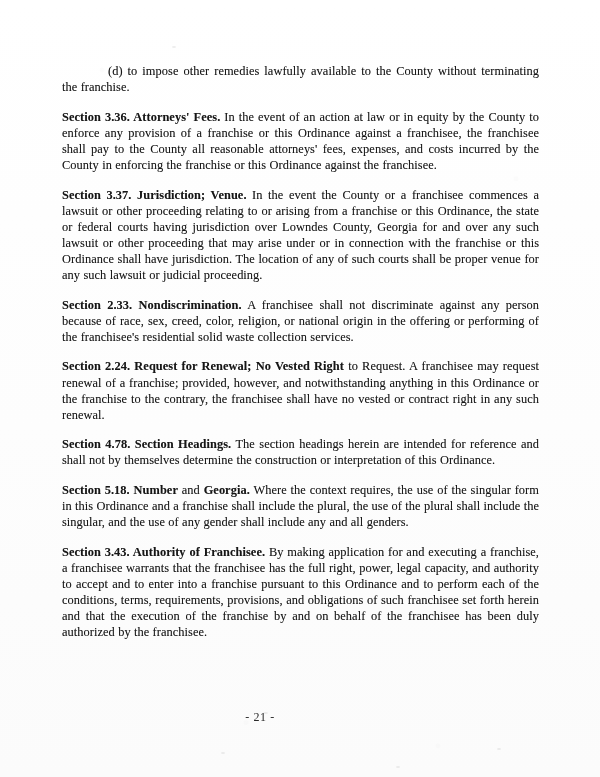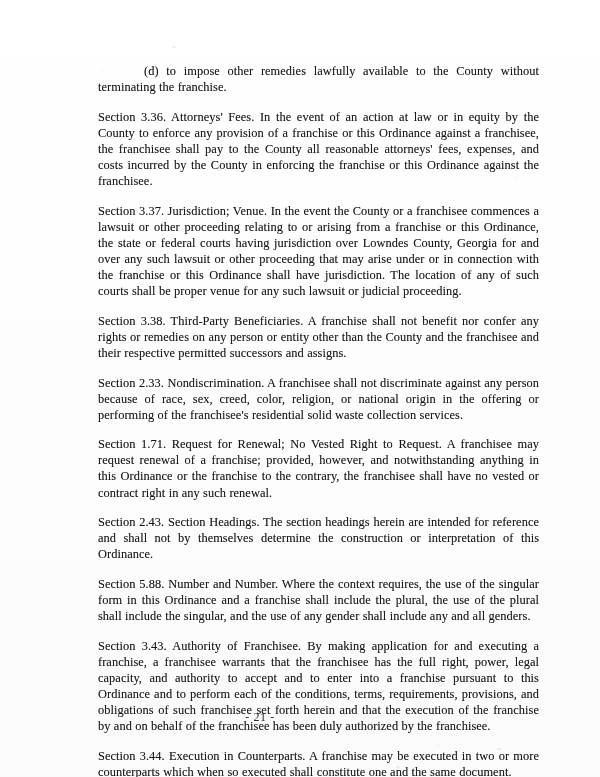--- a/index.html
+++ b/index.html
@@ -54,27 +54,26 @@
     text-justify: inter-word;
     letter-spacing: 0.05px;
     word-spacing: 0.2px;
   }
 
   p.para.indented {
     text-indent: 46px;
   }
 
   b.sec {
-    font-weight: normal;
+    font-weight: bold;
   }
 
   
   #text-column p {
     text-shadow: 0 0 0.35px rgba(0,0,0,0.30);
-    margin-left: 36px;
   }
 
   #footer {
     position: absolute;
     left: 0;
     top: 710px;
     width: 520px;
     text-align: center;
     font-size: 12px;
     letter-spacing: 0.6px;
@@ -101,47 +100,41 @@
     </p>
 
     <p class="para">
       <b class="sec">Section 3.36. Attorneys' Fees.</b><span> In the event of an action at law or in equity by the County to enforce any provision of a franchise or this Ordinance against a franchisee, the franchisee shall pay to the County all reasonable attorneys' fees, expenses, and costs incurred by the County in enforcing the franchise or this Ordinance against the franchisee.</span>
     </p>
 
     <p class="para">
       <b class="sec">Section 3.37. Jurisdiction; Venue.</b><span> In the event the County or a franchisee commences a lawsuit or other proceeding relating to or arising from a franchise or this Ordinance, the state or federal courts having jurisdiction over Lowndes County, Georgia for and over any such lawsuit or other proceeding that may arise under or in connection with the franchise or this Ordinance shall have jurisdiction. The location of any of such courts shall be proper venue for any such lawsuit or judicial proceeding.</span>
     </p>
 
-    <p class="para">
-      <b class="sec">Section 3.38. Third-Party Beneficiaries.</b><span> A franchise shall not benefit nor confer any rights or remedies on any person or entity other than the County and the franchisee and their respective permitted successors and assigns.</span>
-    </p>
 
     <p class="para">
       <b class="sec">Section 2.33. Nondiscrimination.</b><span> A franchisee shall not discriminate against any person because of race, sex, creed, color, religion, or national origin in the offering or performing of the franchisee's residential solid waste collection services.</span>
     </p>
 
     <p class="para">
-      <b class="sec">Section 1.71. Request for Renewal; No Vested Right</b><span> to Request.</span><span> A franchisee may request renewal of a franchise; provided, however, and notwithstanding anything in this Ordinance or the franchise to the contrary, the franchisee shall have no vested or contract right in any such renewal.</span>
+      <b class="sec">Section 2.24. Request for Renewal; No Vested Right</b><span> to Request.</span><span> A franchisee may request renewal of a franchise; provided, however, and notwithstanding anything in this Ordinance or the franchise to the contrary, the franchisee shall have no vested or contract right in any such renewal.</span>
     </p>
 
     <p class="para">
-      <b class="sec">Section 2.43. Section Headings.</b><span> The section headings herein are intended for reference and shall not by themselves determine the construction or interpretation of this Ordinance.</span>
+      <b class="sec">Section 4.78. Section Headings.</b><span> The section headings herein are intended for reference and shall not by themselves determine the construction or interpretation of this Ordinance.</span>
     </p>
 
     <p class="para">
-      <b class="sec">Section 5.88. Number</b><span> and </span><b class="sec">Number.</b><span> Where the context requires, the use of the singular form in this Ordinance and a franchise shall include the plural, the use of the plural shall include the singular, and the use of any gender shall include any and all genders.</span>
+      <b class="sec">Section 5.18. Number</b><span> and </span><b class="sec">Georgia.</b><span> Where the context requires, the use of the singular form in this Ordinance and a franchise shall include the plural, the use of the plural shall include the singular, and the use of any gender shall include any and all genders.</span>
     </p>
 
     <p class="para">
       <b class="sec">Section 3.43. Authority of Franchisee.</b><span> By making application for and executing a franchise, a franchisee warrants that the franchisee has the full right, power, legal capacity, and authority to accept and to enter into a franchise pursuant to this Ordinance and to perform each of the conditions, terms, requirements, provisions, and obligations of such franchisee set forth herein and that the execution of the franchise by and on behalf of the franchisee has been duly authorized by the franchisee.</span>
     </p>
 
-    <p class="para">
-      <b class="sec">Section 3.44. Execution in Counterparts.</b><span> A franchise may be executed in two or more counterparts which when so executed shall constitute one and the same document.</span>
-    </p>
 
   </div>
 
   <div id="footer">- 21 -</div>
 
   <span class="speck" style="left:263px; top:712px; width:5px; height:2px;"></span>
   <span class="speck" style="left:221px; top:752px; width:4px; height:2px;"></span>
   <span class="speck" style="left:396px; top:766px; width:4px; height:2px;"></span>
   <span class="speck" style="left:497px; top:748px; width:4px; height:2px;"></span>
   <span class="speck" style="left:172px; top:46px; width:4px; height:2px;"></span>

